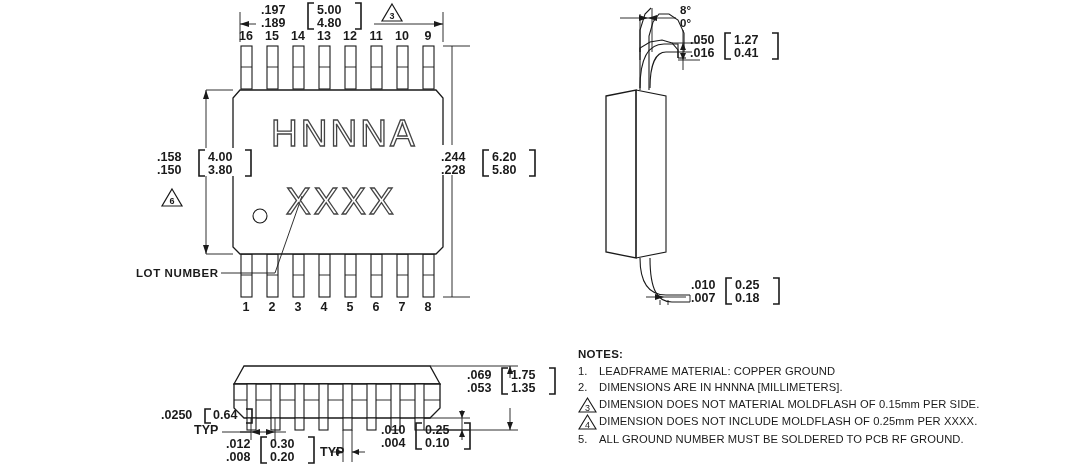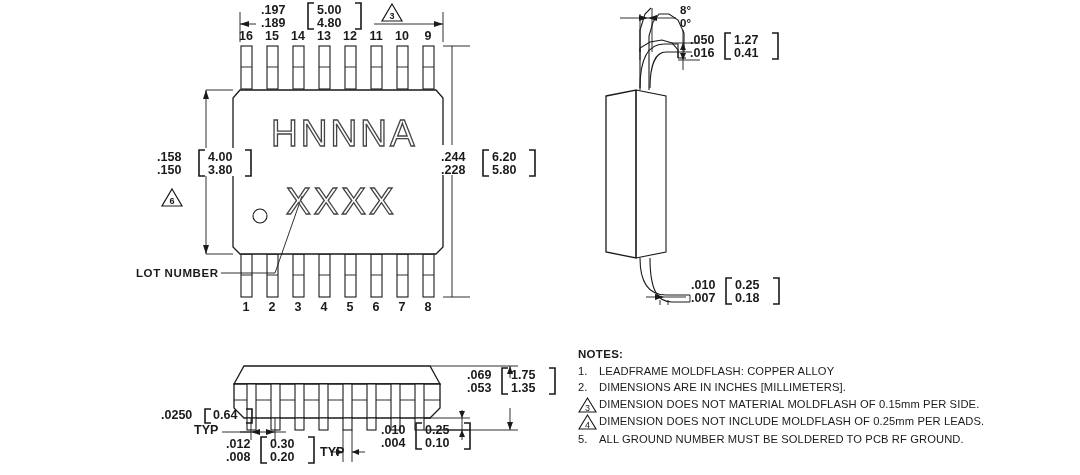--- a/index.html
+++ b/index.html
@@ -399,46 +399,46 @@
     <text class="dimtxt" x="425" y="447">0.10</text>
     <path class="brk" d="M 464,423 L 470,423 L 470,449 L 464,449"></path>
 
   </svg>
 
   <div id="notes">
     <div class="notes-title">NOTES:</div>
 
     <div class="note-row">
       <div class="note-num">1.</div>
-      <div class="note-txt">LEADFRAME MOLDFLASH: COPPER ALLOY</div>
+      <div class="note-txt">LEADFRAME MATERIAL: COPPER GROUND</div>
     </div>
 
     <div class="note-row">
       <div class="note-num">2.</div>
-      <div class="note-txt">DIMENSIONS ARE IN INCHES [MILLIMETERS].</div>
+      <div class="note-txt">DIMENSIONS ARE IN HNNNA [MILLIMETERS].</div>
     </div>
 
     <div class="note-row">
       <div class="note-num tri-num">
         <svg width="19" height="16" viewBox="0 0 19 16">
           <path d="M 9.5,1 L 18,15 L 1,15 Z" fill="none" stroke="#1a1a1a" stroke-width="1.1"></path>
           <text x="9.5" y="13.5" text-anchor="middle" font-family="Liberation Sans, sans-serif" font-size="9" fill="#1a1a1a">3</text>
         </svg>
       </div>
       <div class="note-txt">DIMENSION DOES NOT MATERIAL MOLDFLASH OF 0.15mm PER SIDE.</div>
     </div>
 
     <div class="note-row">
       <div class="note-num tri-num">
         <svg width="19" height="16" viewBox="0 0 19 16">
           <path d="M 9.5,1 L 18,15 L 1,15 Z" fill="none" stroke="#1a1a1a" stroke-width="1.1"></path>
           <text x="9.5" y="13.5" text-anchor="middle" font-family="Liberation Sans, sans-serif" font-size="9" fill="#1a1a1a">4</text>
         </svg>
       </div>
-      <div class="note-txt">DIMENSION DOES NOT INCLUDE MOLDFLASH OF 0.25mm PER LEADS.</div>
+      <div class="note-txt">DIMENSION DOES NOT INCLUDE MOLDFLASH OF 0.25mm PER XXXX.</div>
     </div>
 
     <div class="note-row">
       <div class="note-num">5.</div>
       <div class="note-txt">ALL GROUND NUMBER MUST BE SOLDERED TO PCB RF GROUND.</div>
     </div>
   </div>
 
 </div>
 

